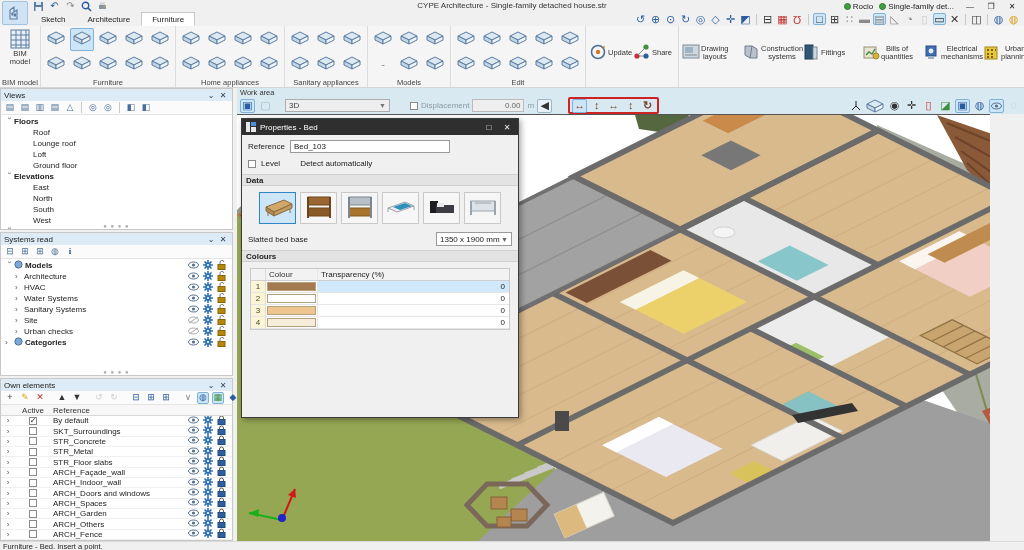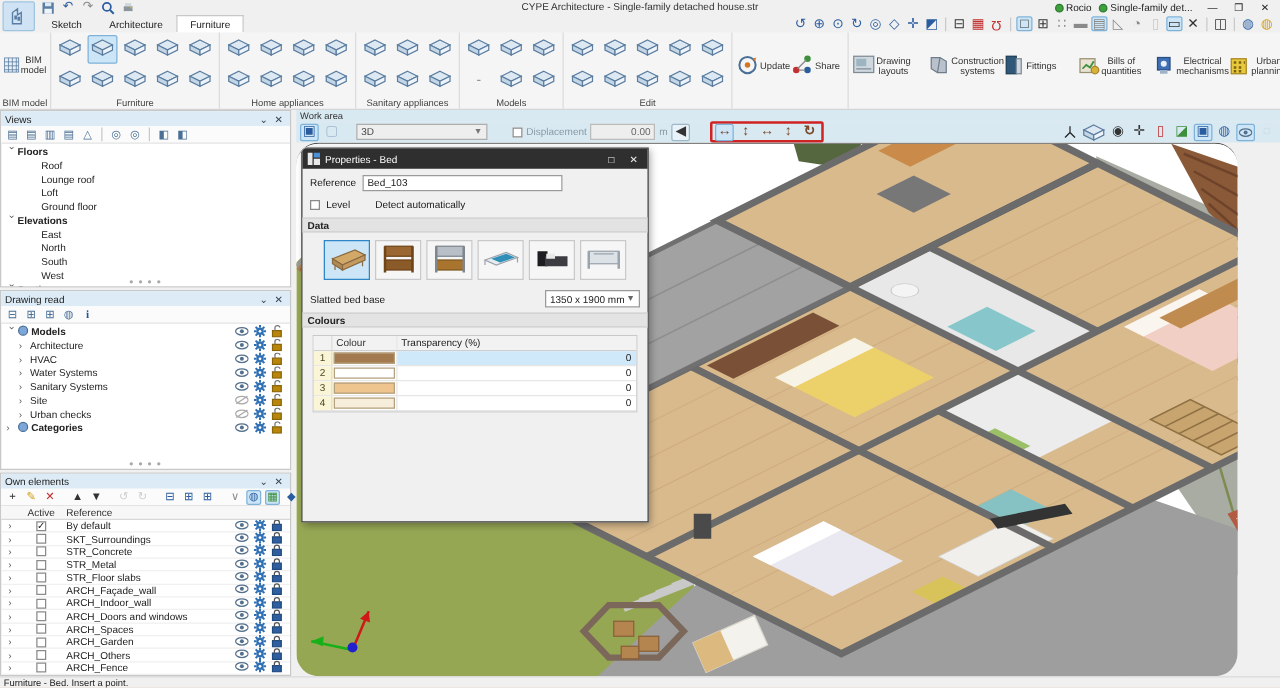--- a/index.html
+++ b/index.html
@@ -30,21 +30,21 @@
   .tbtn.pressed { background:#cde6f7; border-color:#7fb2d9; }
   .tbtn.disabled { opacity:.4; }
 
   
   .ribbon { position:absolute; left:0; top:26px; width:1024px; height:62px; background:#f5f5f5; border-bottom:1px solid #d5d5d5; display:flex; }
   .rgroup { position:relative; height:100%; border-right:1px solid #dcdcdc; padding:1px 3px 10px; display:flex; flex-direction:column; }
   .rgroup-label { position:absolute; left:0; right:0; bottom:0px; text-align:center; color:#444; font-size:7.5px; }
   .ritems { display:grid; grid-auto-flow:column; grid-template-rows:24px 24px; gap:1px 2px; align-items:center; justify-items:center; }
   .ritem { width:24px; height:23px; display:flex; align-items:center; justify-content:center; border:1px solid transparent; border-radius:2px; }
   .ritem.selected { background:#cde6f7; border-color:#7fb2d9; }
-  .rbig { width:34px; height:48px; display:flex; flex-direction:row; align-items:center; justify-content:flex-start; gap:1px; padding-top:2px; }
+  .rbig { width:34px; height:48px; display:flex; flex-direction:column; align-items:center; justify-content:flex-start; gap:1px; padding-top:2px; }
   .rbig .lbl { font-size:7.5px; text-align:center; color:#333; line-height:1.1; }
   .rlabeled { width:42px; height:50px; display:flex; flex-direction:row; align-items:center; gap:1px; padding-top:2px; }
   .rlabeled .lbl { font-size:7.5px; text-align:center; color:#333; line-height:1.05; }
   .gi { font-size:11px; line-height:1; color:#4a6f96; }
 
   
   .leftcol { position:absolute; left:0; top:88px; width:237px; height:453px; background:#f0f0f0; }
   .panel { position:absolute; left:0; width:233px; background:#fff; border:1px solid #c8c8c8; display:flex; flex-direction:column; }
   .phead { height:12px; background:#dcebf5; display:flex; align-items:center; padding:0 3px; color:#222; flex:0 0 auto; }
   .phead .sp { flex:1; }
@@ -73,21 +73,21 @@
   .wa-label { height:9px; background:#d9e9f2; font-size:7.5px; color:#333; padding-left:3px; }
   .wa-bar { height:17px; background:#d9e9f2; display:flex; align-items:center; gap:3px; padding:0 3px; }
   .wa-bar .tbtn { min-width:15px; height:14px; display:flex; align-items:center; justify-content:center; }
   .combo { width:105px; height:13px; background:#eee; border:1px solid #adadad; color:#444; display:flex; align-items:center; padding:0 3px; }
   .combo .arr { margin-left:auto; color:#777; font-size:7px; }
   .num-in { width:52px; height:13px; background:#eee; border:1px solid #bbb; color:#666; text-align:right; padding:0 3px; display:flex; align-items:center; justify-content:flex-end; }
   .dim { color:#8a9aa5; }
   .redbox { display:flex; gap:2px; align-items:center; border:2px solid #cf2323; border-radius:2px; padding:0 2px; height:17px; }
   .wa-right { margin-left:auto; display:flex; gap:2px; align-items:center; }
 
-  .viewport { position:relative; width:753px; height:427px; background:#fff; border-top:1px solid #555; overflow:hidden;border-radius:18px; }
+  .viewport { position:relative; width:753px; height:427px; background:#fff; border-top:1px solid #555; overflow:hidden; }
   .viewport svg.scene { position:absolute; left:0; top:0; }
 
   
   .dialog { position:absolute; left:4px; top:3px; width:278px; height:300px; background:#f0f0f0; border:1px solid #3c3c3c; box-shadow:2px 2px 6px rgba(0,0,0,.35); z-index:20; font-size:8px; }
   .dlg-title { height:16px; background:#2f2f2f; color:#fff; display:flex; align-items:center; padding:0 4px; gap:4px; }
   .dlg-title .sp { flex:1; }
   .dlg-btn { width:14px; text-align:center; color:#eee; }
   .dlg-body { padding:5px 6px; }
   .frow { display:flex; align-items:center; gap:5px; margin-bottom:6px; }
   .tinput { background:#fff; border:1px solid #9a9a9a; height:13px; display:flex; align-items:center; padding:0 3px; width:160px; }
@@ -743,21 +743,21 @@
           </div>
           <div class="trow">
             <span class="chev exp">›</span>
             <b>Sections</b>
           </div>
         </div>
       <div class="gripdots">● ● ● ●</div>
     </div>
     <div class="panel" style="top:144px; height:144px;">
       <div class="phead">
-          <span>Drawing read</span>
+          <span>Systems read</span>
           <span class="sp"></span>
           <span class="pbtn">⌄</span>
           <span class="pbtn">✕</span>
         </div>
       <div class="ptools" id="elemTools">
           <span class="tbtn">
             <span class="gi" style="font-size:9px;">⊟</span>
           </span>
           <span class="tbtn">
             <span class="gi" style="font-size:9px;">⊞</span>

